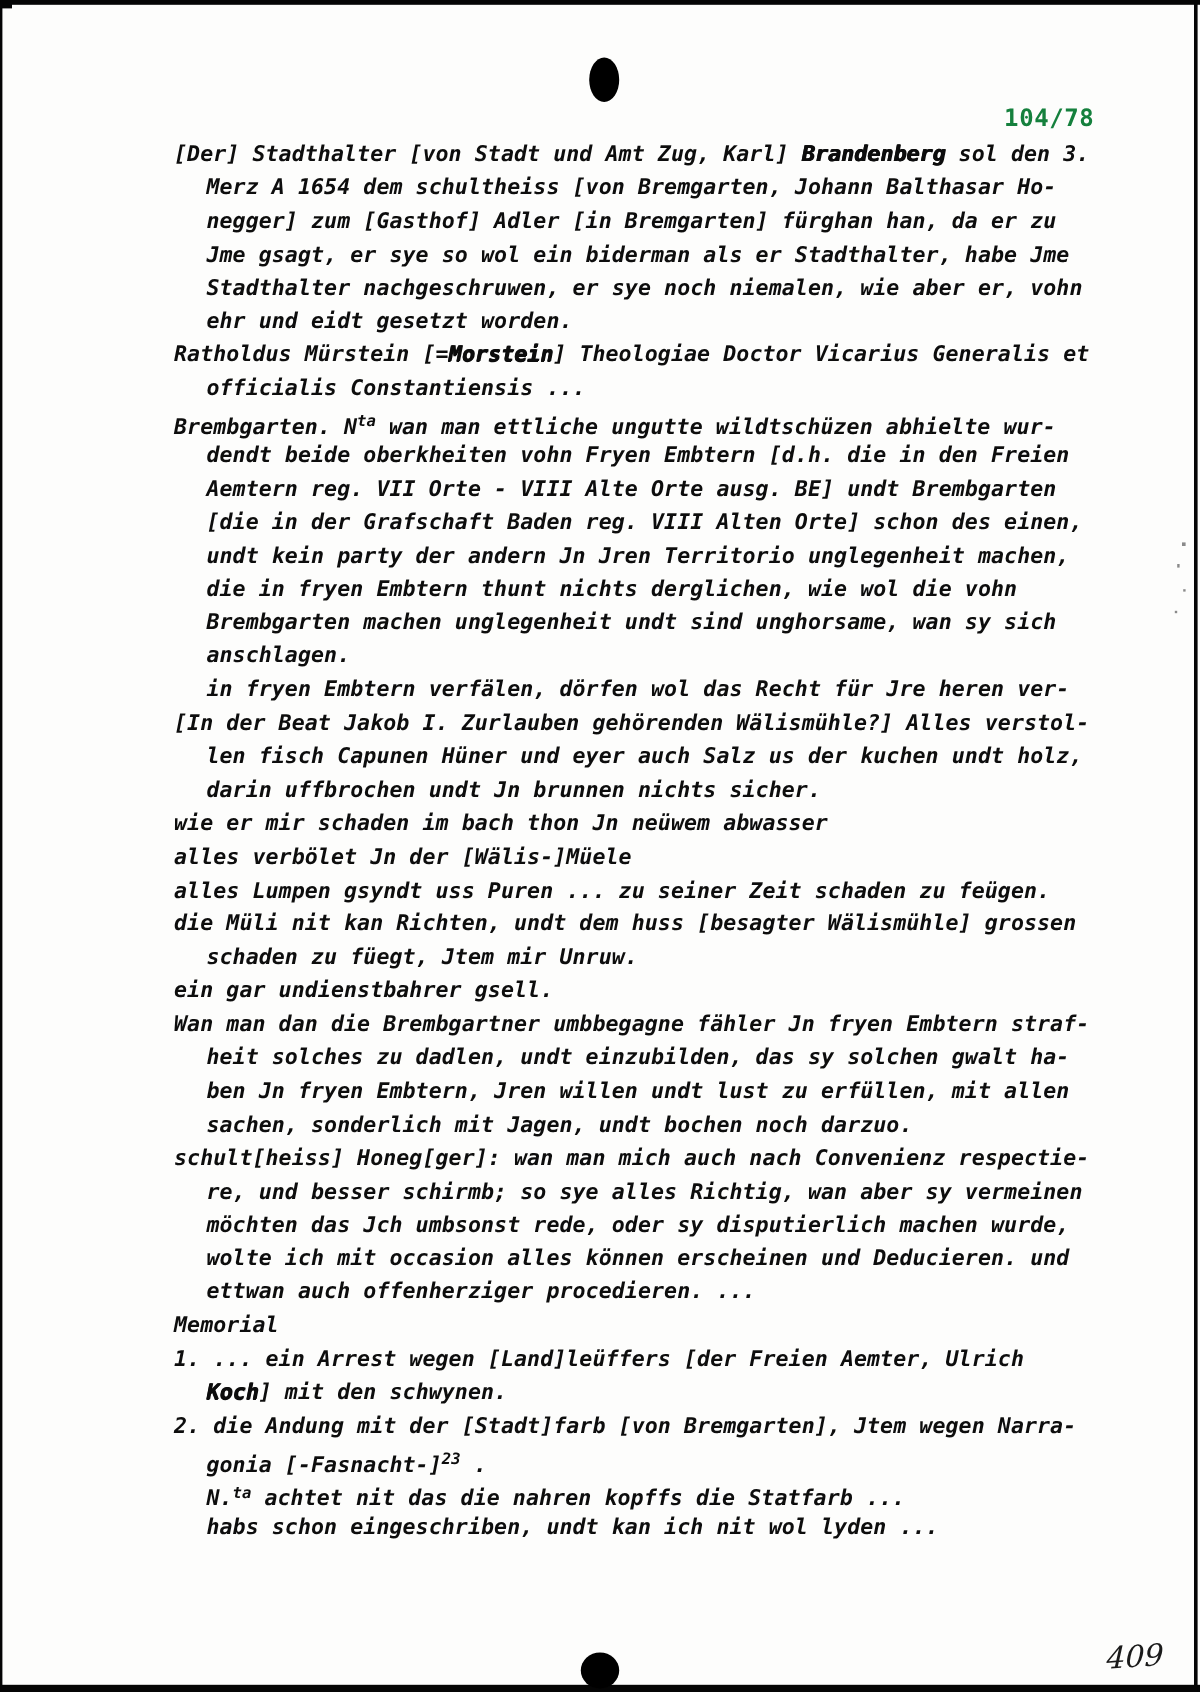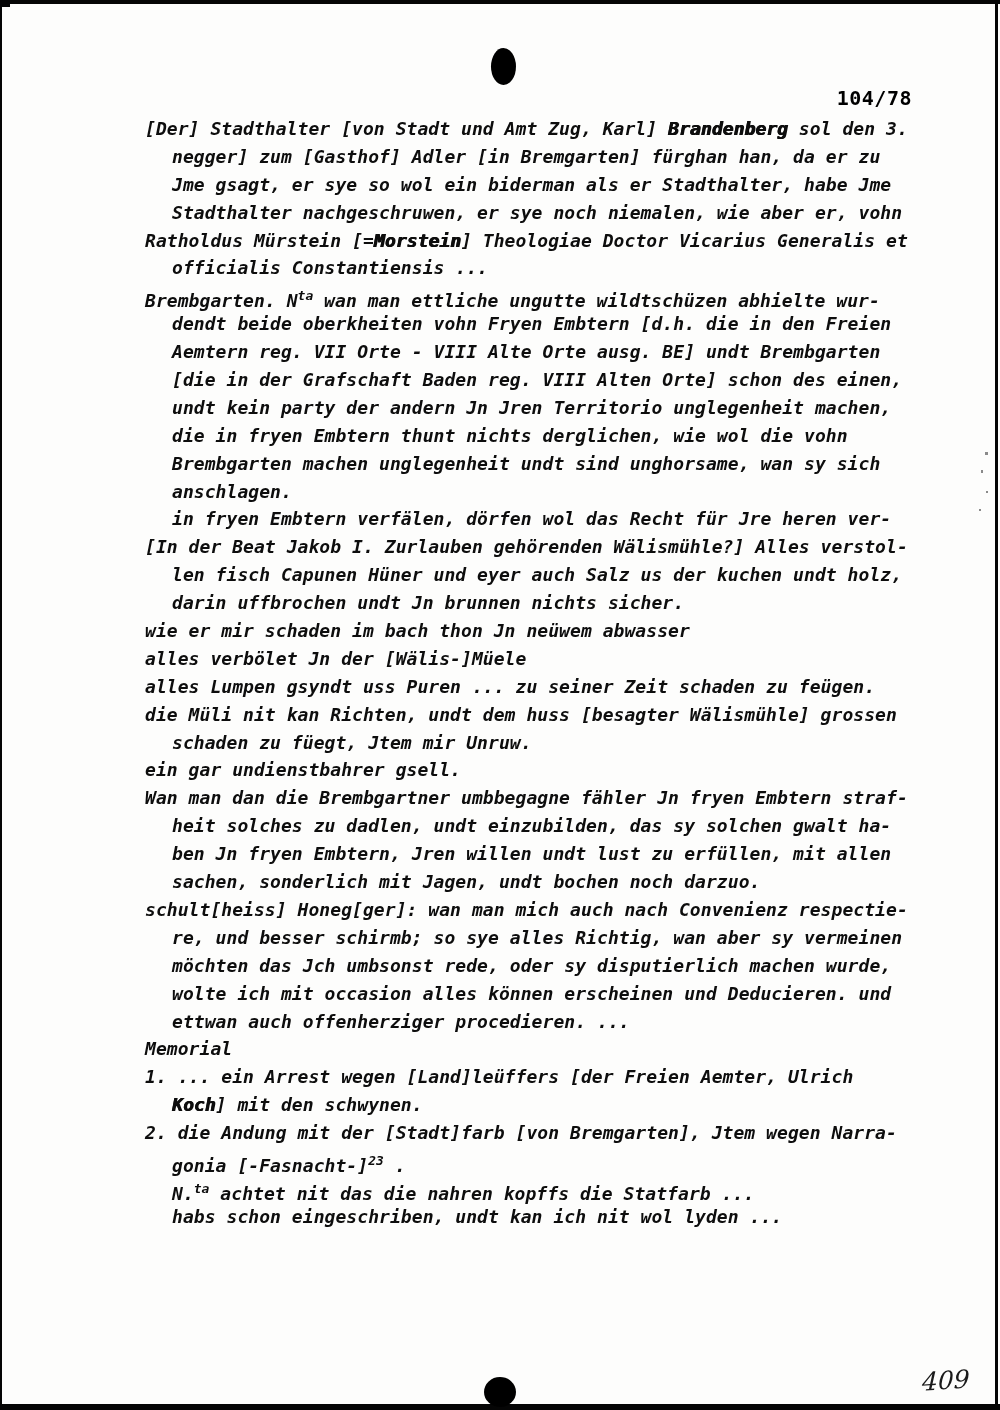--- a/index.html
+++ b/index.html
@@ -16,21 +16,21 @@
   #bar-right  { left:995px; top:0; width:3px; height:1410px; }
   #corner-tl  { left:0; top:0; width:10px; height:7px; }
   .punch { position:absolute; background:#000; border-radius:50%; }
   #punch-top    { left:491px; top:48px;  width:25px; height:37px; }
   #punch-bottom { left:484px; top:1377px; width:32px; height:30px; }
   .speck { position:absolute; background:#8a8a8a; }
   
   #page-number {
     position:absolute; top:86px; right:88px;
     font:bold 20px/24px "DejaVu Sans Mono", monospace;
-    color:#000000; letter-spacing:0.5px;
+    color:#15803d; letter-spacing:0.5px;
   }
   
   #doc {
     position:absolute; left:145px; top:115px; width:810px;
     font-style:italic; font-weight:bold; font-size:18px; line-height:27.9px;
     color:#0d0d0d; letter-spacing:0.06px;
   }
   .line { height:27.9px; white-space:pre; }
   .line.ind { padding-left:27px; }
   .em  { text-shadow:0.8px 0 0 currentColor, 0 0.3px 0 currentColor; }
@@ -58,23 +58,25 @@
 
   <div class="speck" style="left:985px;top:452px;width:3px;height:3px;"></div>
   <div class="speck" style="left:981px;top:470px;width:2px;height:3px;"></div>
   <div class="speck" style="left:986px;top:491px;width:2px;height:2px;"></div>
   <div class="speck" style="left:979px;top:509px;width:2px;height:2px;"></div>
 
   <div id="page-number">104/78</div>
 
   <div id="doc">
       <div class="line"><span>[Der] Stadthalter [von Stadt und Amt Zug, Karl] </span><span class="em">Brandenberg</span><span> sol den 3.</span></div>
+      <div class="line ind"><span>Merz A 1654 dem schultheiss [von Bremgarten, Johann Balthasar Ho-</span></div>
       <div class="line ind"><span>negger] zum [Gasthof] Adler [in Bremgarten] fürghan han, da er zu</span></div>
       <div class="line ind"><span>Jme gsagt, er sye so wol ein biderman als er Stadthalter, habe Jme</span></div>
       <div class="line ind"><span>Stadthalter nachgeschruwen, er sye noch niemalen, wie aber er, vohn</span></div>
+      <div class="line ind"><span>ehr und eidt gesetzt worden.</span></div>
       <div class="line"><span>Ratholdus Mürstein [=</span><span class="em">Morstein</span><span>] Theologiae Doctor Vicarius Generalis et</span></div>
       <div class="line ind"><span>officialis Constantiensis ...</span></div>
       <div class="line"><span>Brembgarten. N</span><span class="sup">ta</span><span> wan man ettliche ungutte wildtschüzen abhielte wur-</span></div>
       <div class="line ind"><span>dendt beide oberkheiten vohn Fryen Embtern [d.h. die in den Freien</span></div>
       <div class="line ind"><span>Aemtern reg. VII Orte - VIII Alte Orte ausg. BE] undt Brembgarten</span></div>
       <div class="line ind"><span>[die in der Grafschaft Baden reg. VIII Alten Orte] schon des einen,</span></div>
       <div class="line ind"><span>undt kein party der andern Jn Jren Territorio unglegenheit machen,</span></div>
       <div class="line ind"><span>die in fryen Embtern thunt nichts derglichen, wie wol die vohn</span></div>
       <div class="line ind"><span>Brembgarten machen unglegenheit undt sind unghorsame, wan sy sich</span></div>
       <div class="line ind"><span>anschlagen.</span></div>

